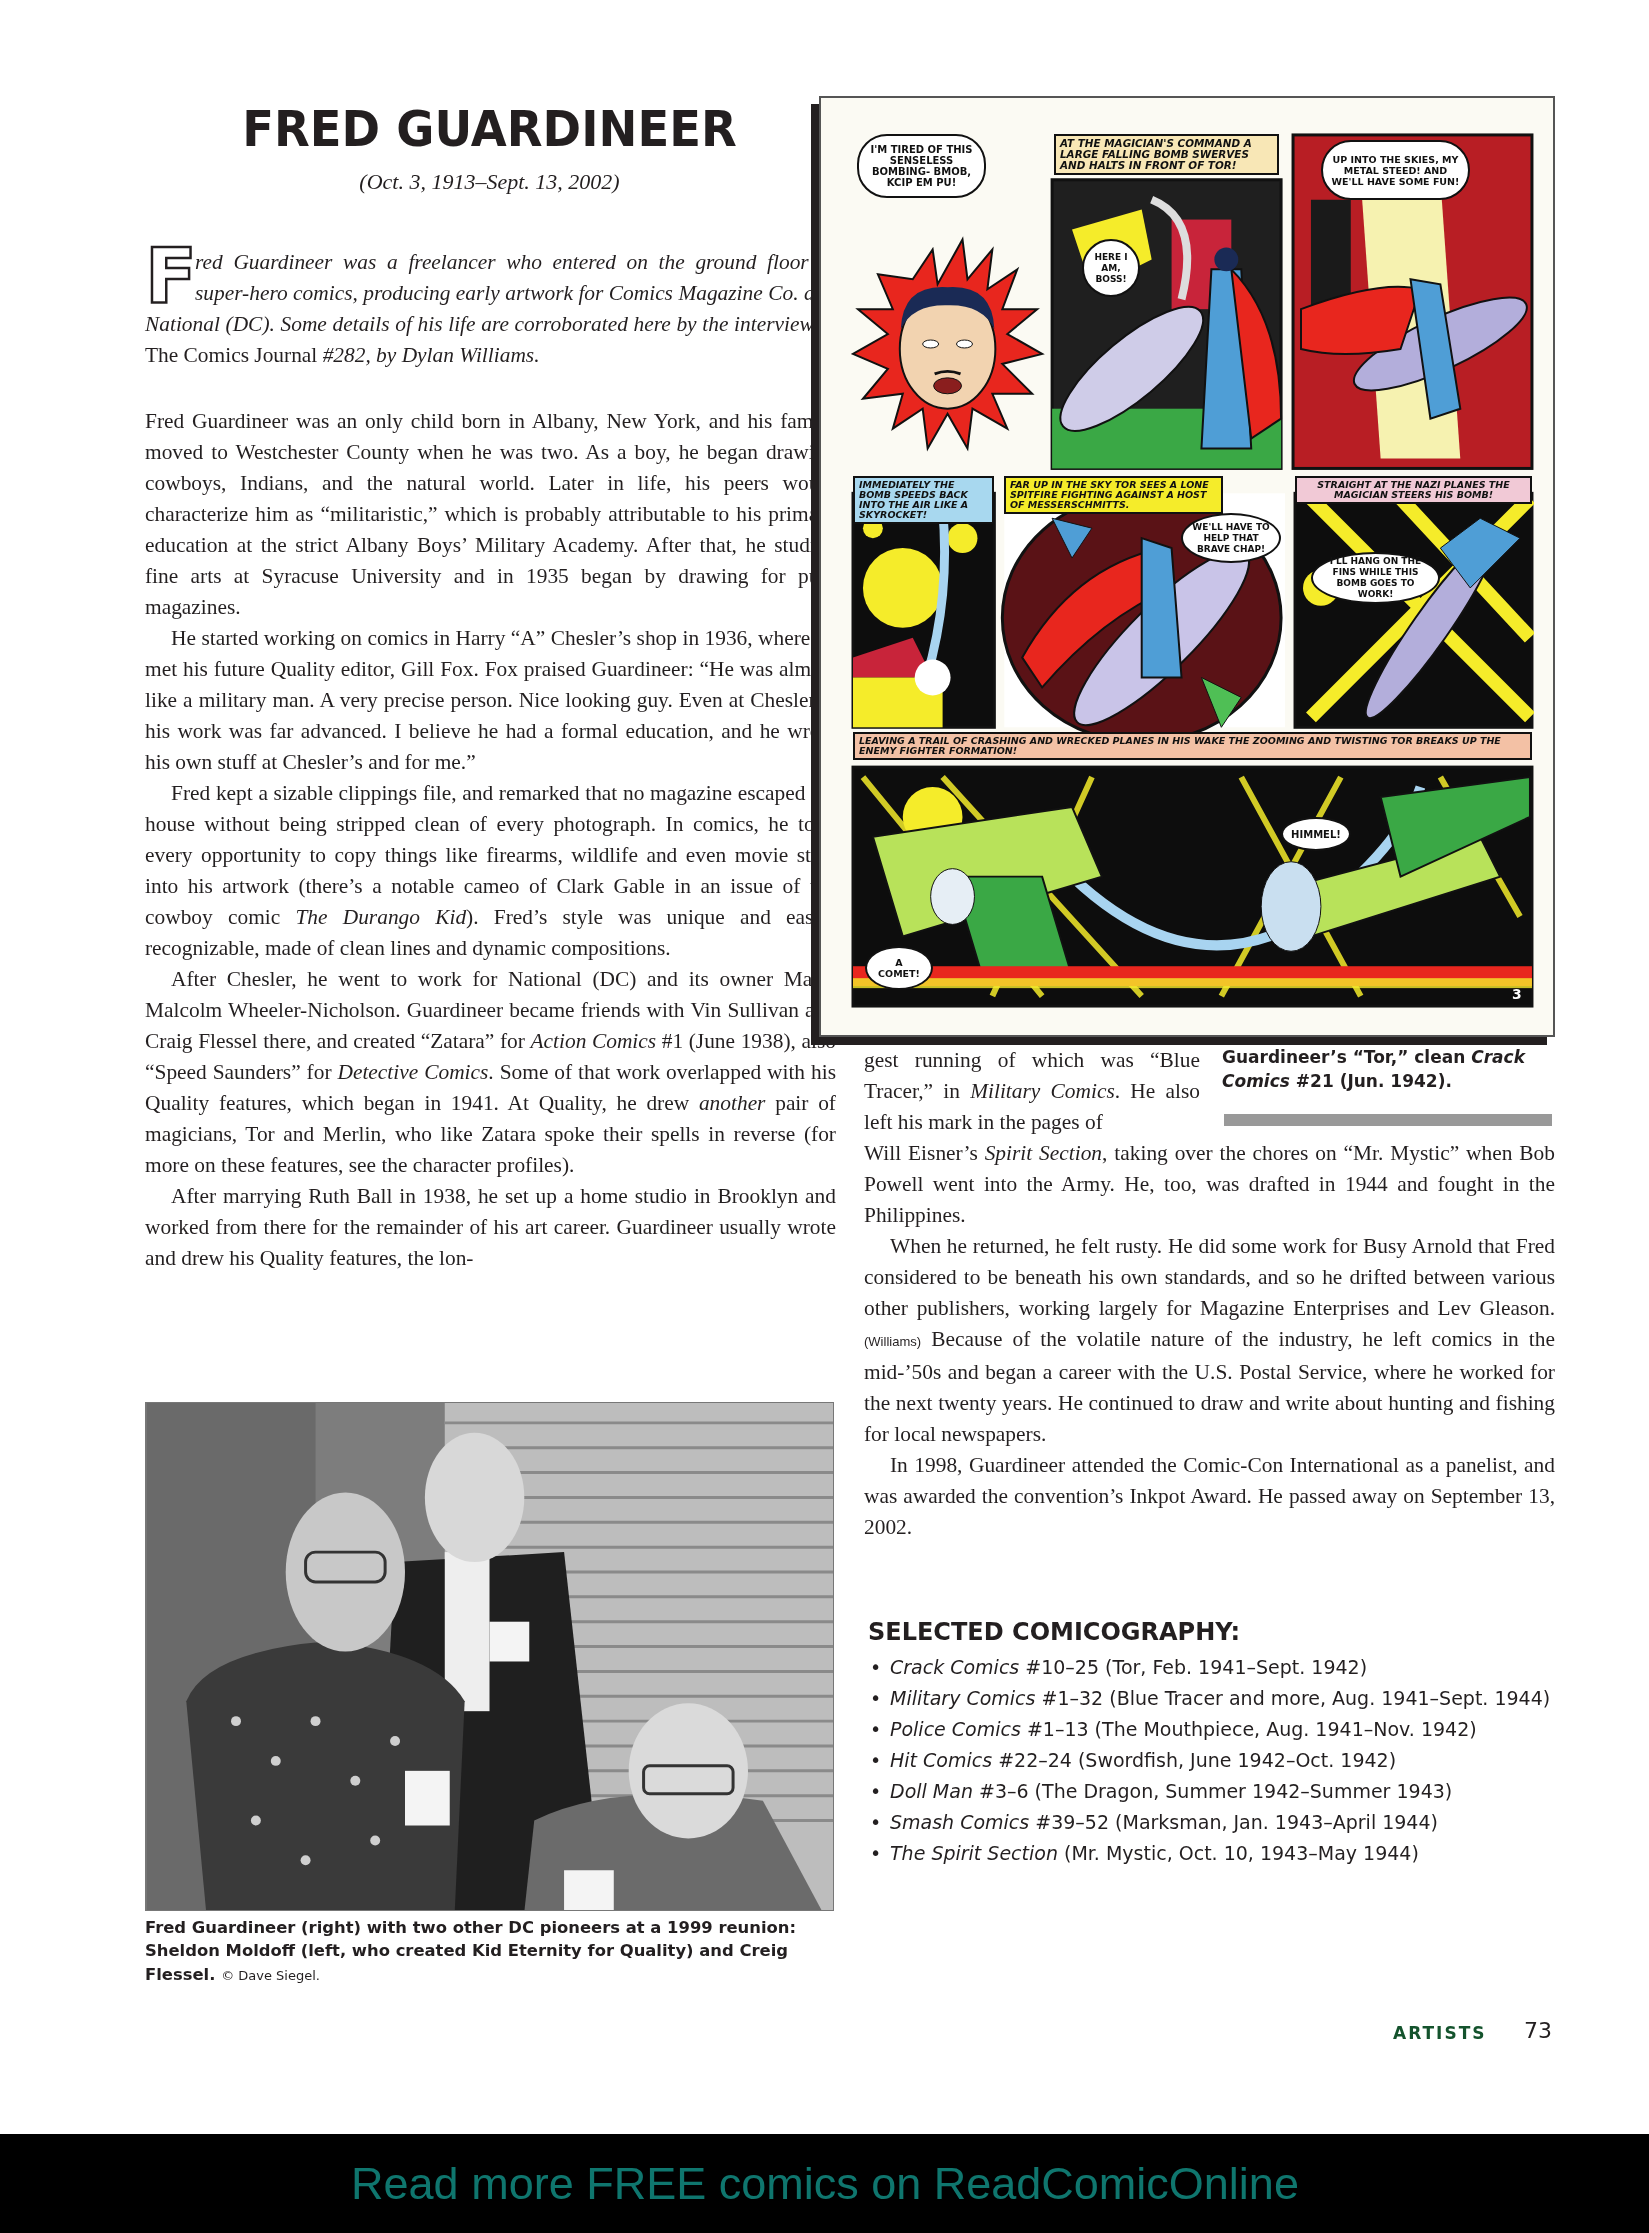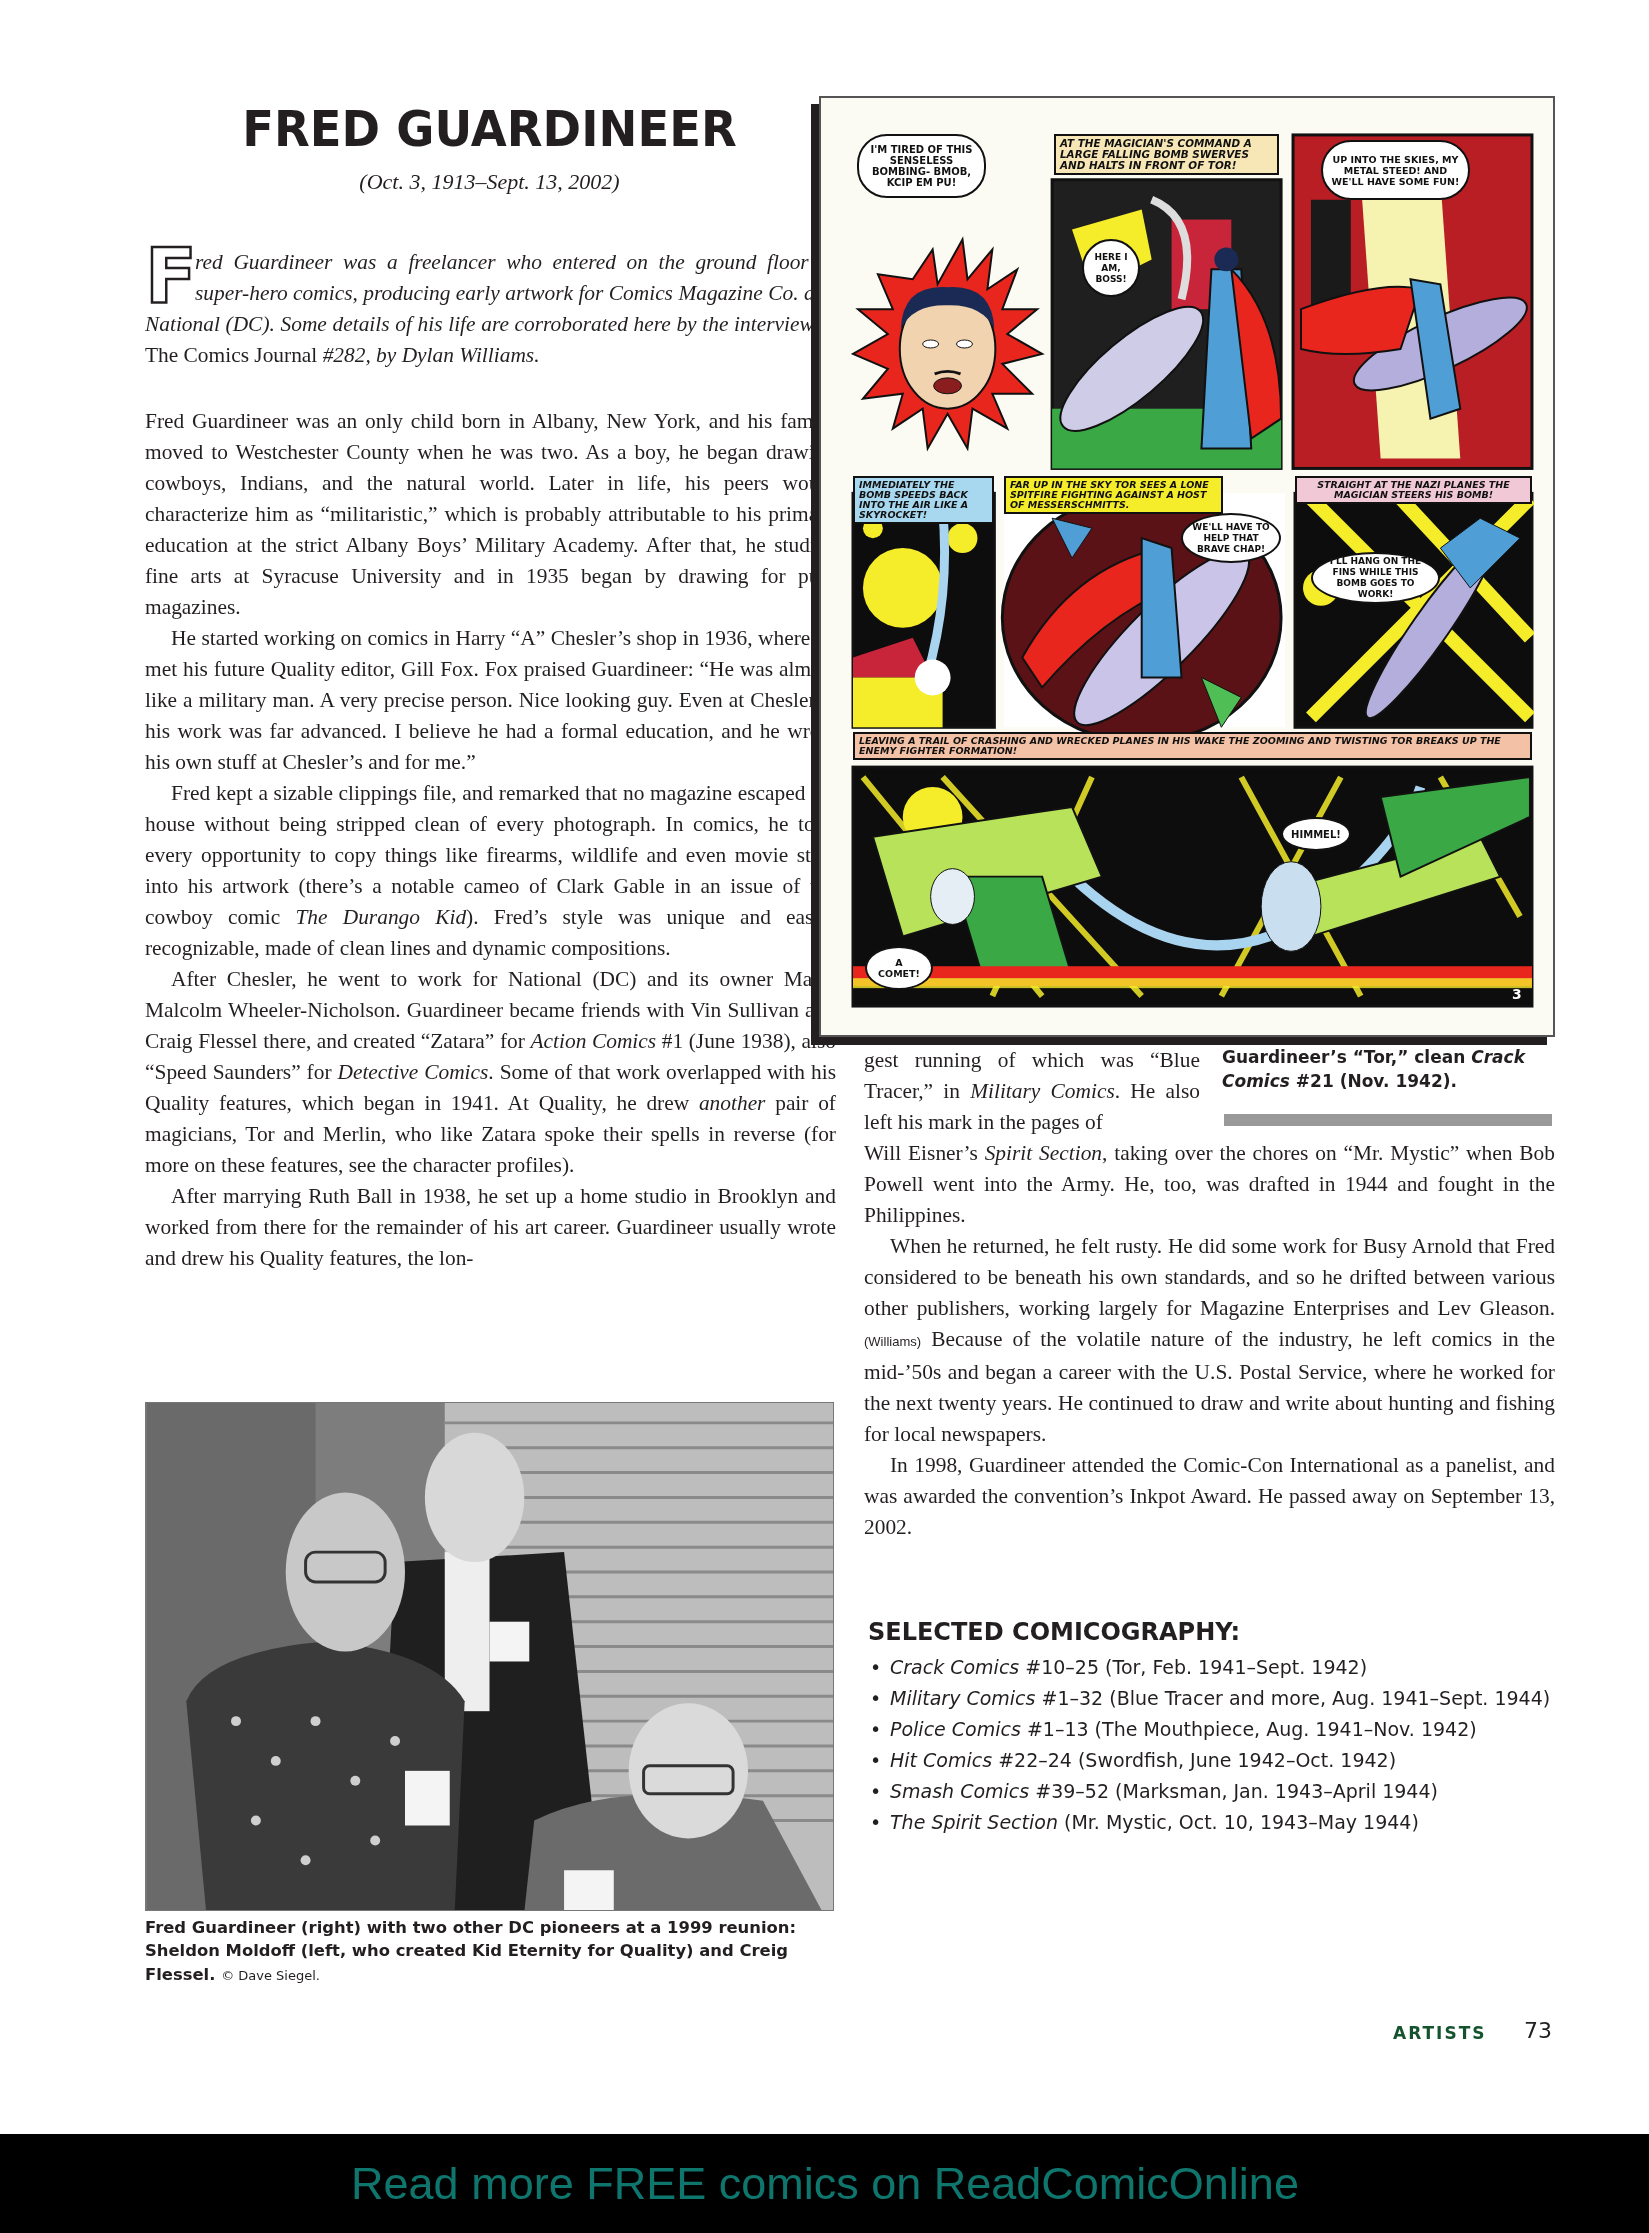--- a/index.html
+++ b/index.html
@@ -171,21 +171,21 @@
     <div class="balloon" style="left:338px;top:393px;width:100px;height:50px;font-size:9px;">We'll have to help that brave chap!</div>
     <div class="caption-box" style="left:452px;top:356px;width:237px;background:#f1c9d6;font-size:9.5px;line-height:10px;text-align:center;">Straight at the Nazi planes the magician steers his bomb!</div>
     <div class="balloon" style="left:468px;top:432px;width:129px;height:52px;font-size:9px;">I'll hang on the fins while this bomb goes to work!</div>
 
     <div class="caption-box" style="left:10px;top:612px;width:679px;background:#f3c1a5;font-size:9.5px;line-height:10px;">Leaving a trail of crashing and wrecked planes in his wake the zooming and twisting Tor breaks up the enemy fighter formation!</div>
     <div class="balloon" style="left:438px;top:697px;width:70px;height:34px;">Himmel!</div>
     <div class="balloon" style="left:22px;top:826px;width:68px;height:44px;font-size:9.5px;">A comet!</div>
   </div>
 </div>
 
-<div id="comic-caption" class="abs"><span>Guardineer’s “Tor,” clean </span><i>Crack Comics</i><span> #21 (Nov. 1942).</span></div>
+<div id="comic-caption" class="abs"><span>Guardineer’s “Tor,” clean </span><i>Crack Comics</i><span> #21 (Jun. 1942).</span></div>
 <div id="gray-bar" class="abs"></div>
 
 <div id="right-col-top" class="abs"><span>gest running of which was “Blue Tracer,” in </span><i>Military Comics</i><span>. He also left his mark in the pages of</span></div>
 <div id="right-col" class="abs col">
   <p><span>Will Eisner’s </span><i>Spirit Section</i><span>, taking over the chores on “Mr. Mystic” when Bob Powell went into the Army. He, too, was drafted in 1944 and fought in the Philippines.</span></p>
   <p class="ind"><span>When he returned, he felt rusty. He did some work for Busy Arnold that Fred considered to be beneath his own standards, and so he drifted between various other publishers, working largely for Magazine Enterprises and Lev Gleason. </span><span class="small">(Williams)</span><span> Because of the volatile nature of the industry, he left comics in the mid-’50s and began a career with the U.S. Postal Service, where he worked for the next twenty years. He continued to draw and write about hunting and fishing for local newspapers.</span></p>
   <p class="ind">In 1998, Guardineer attended the Comic-Con International as a panelist, and was awarded the convention’s Inkpot Award. He passed away on September 13, 2002.</p>
 </div>
 
 <div id="photo" class="abs">
@@ -241,20 +241,21 @@
   </svg>
 </div>
 <div id="photo-caption" class="abs"><span>Fred Guardineer (right) with two other DC pioneers at a 1999 reunion: Sheldon Moldoff (left, who created Kid Eternity for Quality) and Creig Flessel.</span> <span class="credit">© Dave Siegel.</span></div>
 
 <div id="comico-title" class="abs">SELECTED COMICOGRAPHY:</div>
 <ul id="comico-list" class="abs">
   <li><em>Crack Comics</em><span> #10–25 (Tor, Feb. 1941–Sept. 1942)</span></li>
   <li><em>Military Comics</em><span> #1–32 (Blue Tracer and more, Aug. 1941–Sept. 1944)</span></li>
   <li><em>Police Comics</em><span> #1–13 (The Mouthpiece, Aug. 1941–Nov. 1942)</span></li>
   <li><em>Hit Comics</em><span> #22–24 (Swordfish, June 1942–Oct. 1942)</span></li>
+  <li><em>Doll Man</em><span> #3–6 (The Dragon, Summer 1942–Summer 1943)</span></li>
   <li><em>Smash Comics</em><span> #39–52 (Marksman, Jan. 1943–April 1944)</span></li>
   <li><em>The Spirit Section</em><span> (Mr. Mystic, Oct. 10, 1943–May 1944)</span></li>
 </ul>
 
 <div id="section-label" class="abs">ARTISTS</div>
 <div id="page-number" class="abs">73</div>
 
 <div id="banner" class="abs">
   <div id="banner-text">Read more FREE comics on ReadComicOnline</div>
 </div>

